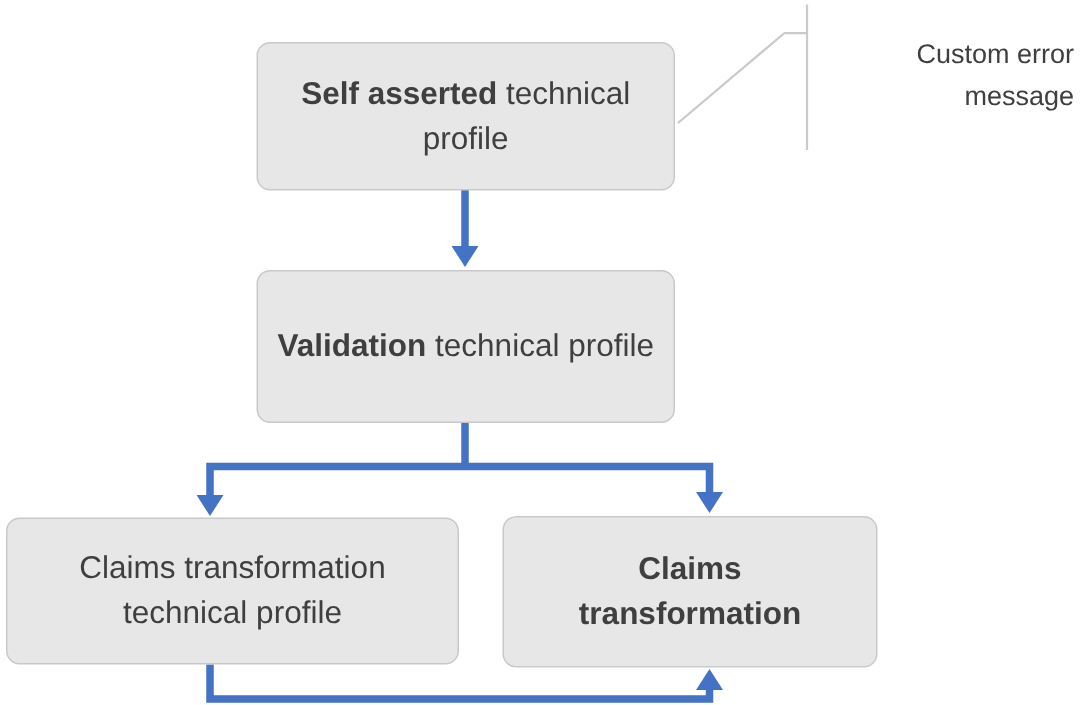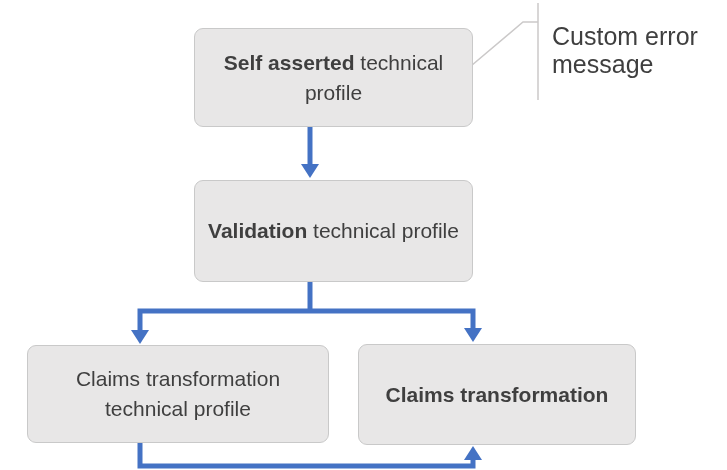--- a/index.html
+++ b/index.html
@@ -36,37 +36,36 @@
     border: 1px solid var(--box-border, #C9C9C9);
     border-radius: 9px;
     display: flex;
     align-items: center;
     justify-content: center;
     text-align: center;
     color: var(--text, #3F3F3F);
     font-size: 21px;
     line-height: 30px;
     padding: 0 13px;
-    margin-left: 23px;
   }
   .node .b { font-weight: 700; }
   .annotation {
     position: absolute;
     left: 552px;
     top: 22px;
     width: 164px;
-    text-align: left;
+    text-align: right;
     color: var(--text, #3F3F3F);
-    font-size: 25px;
+    font-size: 18px;
     line-height: 28px;
   }
   #node-self-asserted { left: 171px; top: 28px;  width: 279px; height: 99px; }
   #node-validation    { left: 171px; top: 180px; width: 279px; height: 102px; justify-content: center; }
   #node-claims-tp     { left: 4px;   top: 345px; width: 302px; height: 98px; }
-  #node-claims        { left: 335px; top: 344px; width: 278px; height: 101px; }
+  #node-claims        { left: 335px; top: 344px; width: 250px; height: 101px; justify-content: flex-end; }
 </style>
 </head>
 <body>
 
 <div class="canvas">
 
   <svg class="connector-layer" width="727" height="470" viewBox="0 0 727 470">
 
     <path class="callout-stroke" d="M452,82 L523,22 L538,22"></path>
     <path class="callout-stroke" d="M538,3 L538,100"></path>

